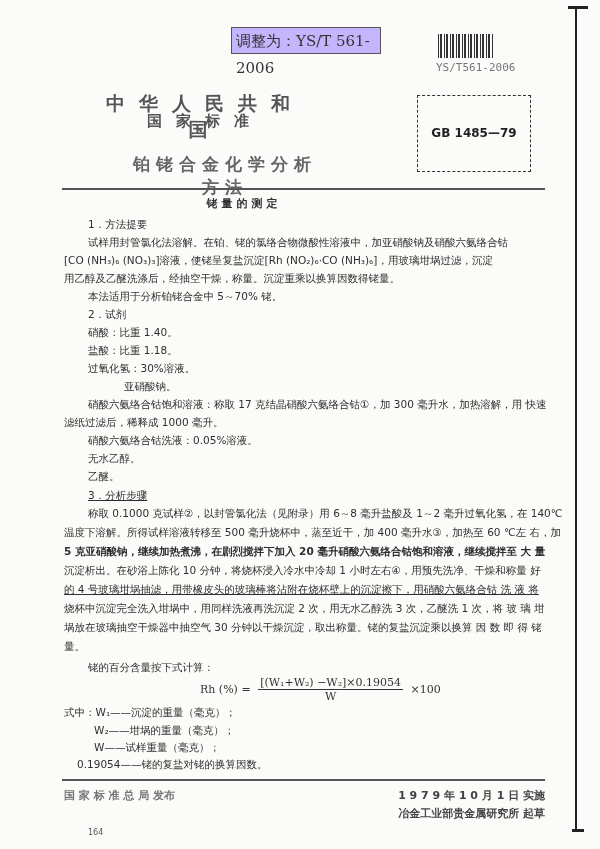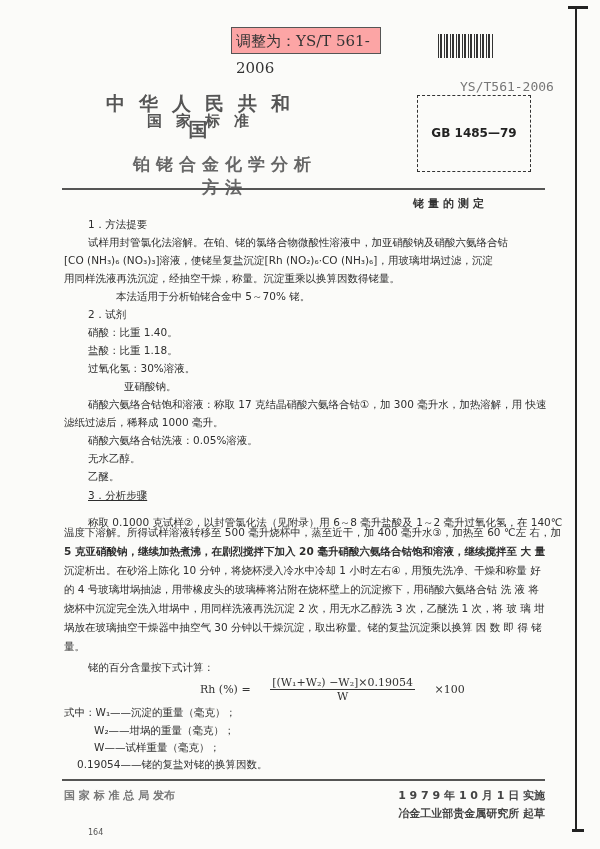--- a/index.html
+++ b/index.html
@@ -4,43 +4,43 @@
 <style>
   html, body { margin:0; padding:0; }
   body {
     width:600px; height:849px; background:#fbfbf9; position:relative; overflow:hidden;
     font-family: "DejaVu Sans", sans-serif; color:#2a2a2a;
   }
   .abs { position:absolute; }
   .stamp {
     left:231px; top:27px; width:150px; height:27px; border:1.5px solid #555;
     font-family:"DejaVu Serif", serif; font-size:15px; color:#333; line-height:27px; padding-left:4px;
-    box-sizing:border-box; background:#fca5a5;
+    box-sizing:border-box; background:#c4b5fd;
   }
   .barcode {
     left:438px; top:34px; width:55px; height:24px;
     background: repeating-linear-gradient(90deg,#333 0 1px,#fbfbf9 1px 2px,#333 2px 3px,#333 3px 4px,#fbfbf9 4px 5px,#fbfbf9 5px 6px);
   }
-  .barcode-text { left:460px; top:61px; font-size:13px; color:#777; font-family:"DejaVu Sans Mono", monospace;margin-top:18px; }
+  .barcode-text { left:436px; top:61px; font-size:11px; color:#777; font-family:"DejaVu Sans Mono", monospace; }
   .right-rule { left:575px; top:8px; width:2px; height:823px; background:#222; }
   .right-rule-top { left:568px; top:6px; width:20px; height:3px; background:#222; }
   .right-rule-bot { left:572px; top:829px; width:12px; height:3px; background:#222; }
   .header-line { font-weight:bold; color:#555; letter-spacing:14px; text-align:center; }
   .h1 { left:100px; top:91px; width:210px; font-size:19px; }
   .h2 { left:140px; top:112px; width:130px; font-size:15px; }
   .h3 { left:130px; top:153px; width:190px; font-size:17px; letter-spacing:6px; color:#666; }
   .gbbox {
     left:417px; top:95px; width:112px; height:75px; border:1px dashed #333;
     text-align:center; line-height:75px; font-weight:bold; font-size:12px; color:#222;
   }
   .rule-top { left:62px; top:204px; width:483px; height:2px; background:#555; }
-  .section-title { left:0; width:488px; top:220px; text-align:right; font-size:11px; font-weight:bold; letter-spacing:4px; color:#333;font-family:Liberation Serif, serif; }
+  .section-title { left:0; width:488px; top:220px; text-align:center; font-size:11px; font-weight:bold; letter-spacing:4px; color:#333;font-family:Liberation Serif, serif; }
   .p { font-size:11px; line-height:19.5px; color:#2e2e2e; white-space:nowrap; }
   .formula { left:200px; top:652px; font-family:"DejaVu Serif", serif; font-size:11px; color:#333; }
-  .frac { display:inline-block; vertical-align:middle; text-align:center; margin:0 16px; }
+  .frac { display:inline-block; vertical-align:middle; text-align:center; margin:0 4px; }
   .frac .num { border-bottom:1px solid #333; padding:0 2px; }
   .rule-bottom { left:62px; top:747px; width:483px; height:2px; background:#555; }
   .footer { font-size:11px; font-weight:bold; color:#444; }
   .pageno { left:95px; top:798px; font-size:8px; color:#555; }
 </style>
 </head>
 <body>
 
 <div class="abs stamp" data-bind="stamp.label">调整为：YS/T 561-2006</div>
 <div class="abs barcode"></div>
@@ -55,40 +55,40 @@
 <div class="abs header-line h3" data-bind="header.title">铂铑合金化学分析方法</div>
 <div class="abs gbbox" data-bind="header.standard_number">GB 1485—79</div>
 
 <div class="abs rule-top"></div>
 
 <div class="abs section-title" data-bind="section.title">铑量的测定</div>
 
 <div class="abs p" style="left:88px; top:238px;" data-bind="section.s1_heading">1．方法提要</div>
 <div class="abs p" style="left:88px; top:257px;" data-bind="section.s1_lines.0">试样用封管氯化法溶解。在铂、铑的氯络合物微酸性溶液中，加亚硝酸钠及硝酸六氨络合钴</div>
 <div class="abs p" style="left:64px; top:276px;" data-bind="section.s1_lines.1">[CO (NH₃)₆ (NO₃)₃]溶液，使铑呈复盐沉淀[Rh (NO₂)₆·CO (NH₃)₆]，用玻璃坩埚过滤，沉淀</div>
-<div class="abs p" style="left:64px; top:295px;" data-bind="section.s1_lines.2">用同样洗液再洗沉淀，经抽空干燥，称量。沉淀重乘以换算因数得铑量。</div>
+<div class="abs p" style="left:64px; top:295px;" data-bind="section.s1_lines.2">用乙醇及乙醚洗涤后，经抽空干燥，称量。沉淀重乘以换算因数得铑量。</div>
 <div class="abs p" style="left:88px; top:314px;" data-bind="section.s1_lines.3">本法适用于分析铂铑合金中 5～70% 铑。</div>
 
 <div class="abs p" style="left:88px; top:333px;" data-bind="section.s2_heading">2．试剂</div>
 <div class="abs p" style="left:88px; top:352px;" data-bind="section.s2_lines.0">硝酸：比重 1.40。</div>
 <div class="abs p" style="left:88px; top:371px;" data-bind="section.s2_lines.1">盐酸：比重 1.18。</div>
 <div class="abs p" style="left:88px; top:390px;" data-bind="section.s2_lines.2">过氧化氢：30%溶液。</div>
 <div class="abs p" style="left:88px; top:409px;" data-bind="section.s2_lines.3">亚硝酸钠。</div>
 <div class="abs p" style="left:88px; top:428px;" data-bind="section.s2_lines.4">硝酸六氨络合钴饱和溶液：称取 17 克结晶硝酸六氨络合钴①，加 300 毫升水，加热溶解，用 快速</div>
 <div class="abs p" style="left:64px; top:447px;" data-bind="section.s2_lines.5">滤纸过滤后，稀释成 1000 毫升。</div>
 <div class="abs p" style="left:88px; top:466px;" data-bind="section.s2_lines.6">硝酸六氨络合钴洗液：0.05%溶液。</div>
 <div class="abs p" style="left:88px; top:485px;" data-bind="section.s2_lines.7">无水乙醇。</div>
 <div class="abs p" style="left:88px; top:504px;" data-bind="section.s2_lines.8">乙醚。</div>
 
 <div class="abs p" style="left:88px; top:523px;" data-bind="section.s3_heading">3．分析步骤</div>
-<div class="abs p" style="left:88px; top:542px;margin-top:9px;" data-bind="section.s3_lines.0">称取 0.1000 克试样②，以封管氯化法（见附录）用 6～8 毫升盐酸及 1～2 毫升过氧化氢，在 140℃</div>
+<div class="abs p" style="left:88px; top:542px;" data-bind="section.s3_lines.0">称取 0.1000 克试样②，以封管氯化法（见附录）用 6～8 毫升盐酸及 1～2 毫升过氧化氢，在 140℃</div>
 <div class="abs p" style="left:64px; top:561px;" data-bind="section.s3_lines.1">温度下溶解。所得试样溶液转移至 500 毫升烧杯中，蒸至近干，加 400 毫升水③，加热至 60 ℃左 右，加</div>
 <div class="abs p" style="left:64px; top:580px;font-weight:bold;" data-bind="section.s3_lines.2">5 克亚硝酸钠，继续加热煮沸，在剧烈搅拌下加入 20 毫升硝酸六氨络合钴饱和溶液，继续搅拌至 大 量</div>
 <div class="abs p" style="left:64px; top:599px;" data-bind="section.s3_lines.3">沉淀析出。在砂浴上陈化 10 分钟，将烧杯浸入冷水中冷却 1 小时左右④，用预先洗净、干燥和称量 好</div>
-<div class="abs p" style="left:64px; top:618px;" data-bind="section.s3_lines.4">的 4 号玻璃坩埚抽滤，用带橡皮头的玻璃棒将沾附在烧杯壁上的沉淀擦下，用硝酸六氨络合钴 洗 液 将</div>
+<div class="abs p" style="left:64px; top:618px;text-decoration:underline;" data-bind="section.s3_lines.4">的 4 号玻璃坩埚抽滤，用带橡皮头的玻璃棒将沾附在烧杯壁上的沉淀擦下，用硝酸六氨络合钴 洗 液 将</div>
 <div class="abs p" style="left:64px; top:637px;" data-bind="section.s3_lines.5">烧杯中沉淀完全洗入坩埚中，用同样洗液再洗沉淀 2 次，用无水乙醇洗 3 次，乙醚洗 1 次，将 玻 璃 坩</div>
 <div class="abs p" style="left:64px; top:656px;" data-bind="section.s3_lines.6">埚放在玻璃抽空干燥器中抽空气 30 分钟以干燥沉淀，取出称量。铑的复盐沉淀乘以换算 因 数 即 得 铑</div>
 <div class="abs p" style="left:64px; top:675px;" data-bind="section.s3_lines.7">量。</div>
 
 <style>
   
 </style>
 
 <div class="abs p" style="left:88px; top:631px;" data-bind="section.calc_intro">铑的百分含量按下式计算：</div>
 
@@ -131,21 +131,21 @@
   [data-bind="section.s2_lines.7"] { top:450px !important; }
   [data-bind="section.s2_lines.8"] { top:468px !important; }
   [data-bind="section.s2_lines.6"] { top:432px !important; }
   [data-bind="section.s2_lines.5"] { top:414px !important; }
   [data-bind="section.s2_lines.4"] { top:396px !important; }
   [data-bind="section.s2_lines.3"] { top:378px !important;margin-left:36px; }
   [data-bind="section.s2_lines.2"] { top:360px !important; }
   [data-bind="section.s2_lines.1"] { top:342px !important; }
   [data-bind="section.s2_lines.0"] { top:324px !important; }
   [data-bind="section.s2_heading"] { top:306px !important; }
-  [data-bind="section.s1_lines.3"] { top:288px !important;margin-left:28px; }
+  [data-bind="section.s1_lines.3"] { top:288px !important; }
   [data-bind="section.s1_lines.2"] { top:270px !important; }
   [data-bind="section.s1_lines.1"] { top:252px !important; }
   [data-bind="section.s1_lines.0"] { top:234px !important; }
   [data-bind="section.s1_heading"] { top:216px !important; }
   .section-title { top:196px !important; }
   .rule-top { top:188px !important; }
   [data-bind="section.where_lines.0"] { top:704px !important; }
   [data-bind="section.where_lines.1"] { top:722px !important; }
   [data-bind="section.where_lines.2"] { top:739px !important; }
   [data-bind="section.where_lines.3"] { top:756px !important; }

